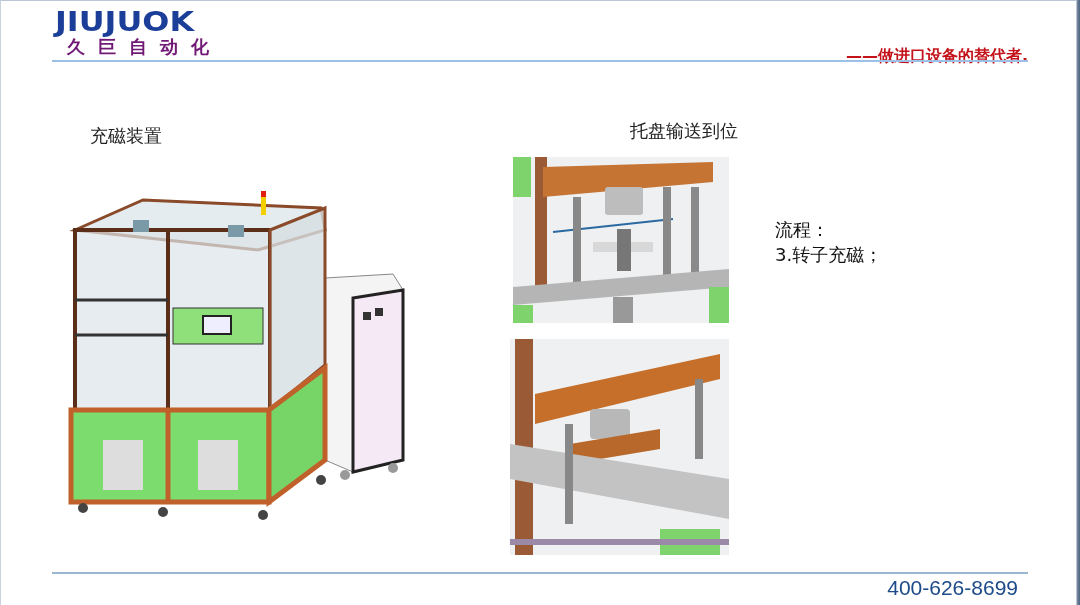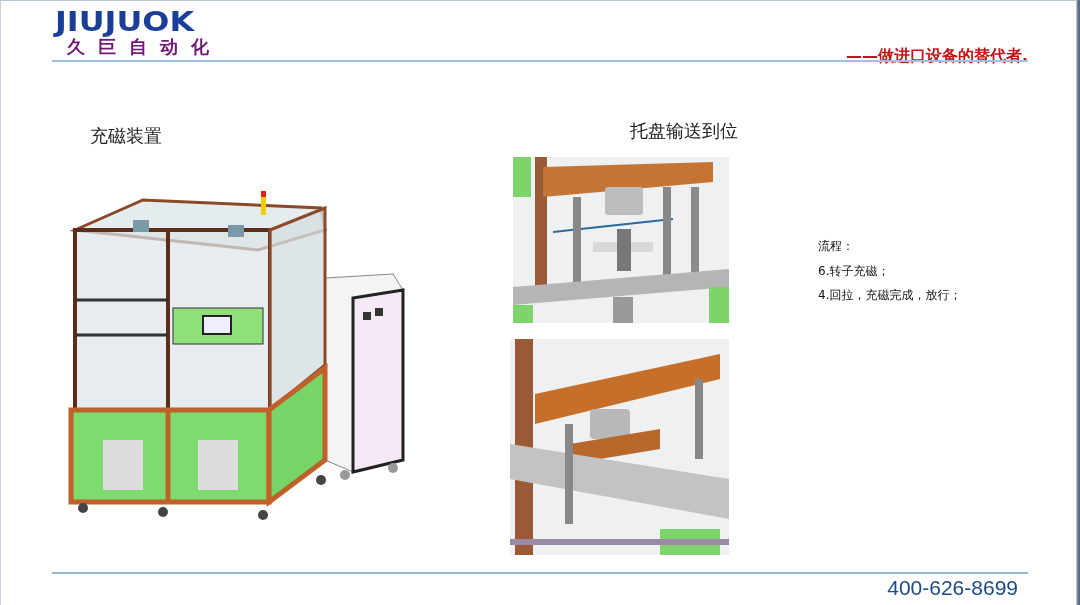--- a/index.html
+++ b/index.html
@@ -41,21 +41,21 @@
       position: absolute; left: 90px; top: 124px; font-size: 18px; color: #222;
     }
     .h-right {
       position: absolute; left: 630px; top: 119px; font-size: 18px; color: #222;
     }
     
     .img-main { position: absolute; left: 63px; top: 190px; width: 350px; height: 335px; }
     .img-top { position: absolute; left: 513px; top: 157px; width: 216px; height: 166px; background: #e8ecef; overflow: hidden; }
     .img-bot { position: absolute; left: 510px; top: 339px; width: 219px; height: 216px; background: #e8ecef; overflow: hidden; }
     
-    .process { position: absolute; left: 818px; top: 218px; font-size: 12px; color: #111; line-height: 24.5px; margin-top: 16px; }
+    .process { position: absolute; left: 775px; top: 218px; font-size: 18px; color: #111; line-height: 24.5px; }
     .process div { white-space: nowrap; }
     
     .footer-line {
       position: absolute; left: 52px; top: 572px; width: 976px; height: 2px;
       background: #9cb5cf;
     }
     .phone {
       position: absolute; right: 62px; top: 576px; font-size: 21px; font-weight: normal;
       color: #1d4a88; font-family: "Liberation Sans", sans-serif;
     }
@@ -135,18 +135,17 @@
   <polygon points="60,105 150,90 150,110 60,125" fill="#b8682a"></polygon>
   <polygon points="0,105 219,140 219,180 0,140" fill="#c3c3c3"></polygon>
   <rect x="55" y="85" width="8" height="100" fill="#888"></rect>
     <rect x="185" y="40" width="8" height="80" fill="#888"></rect>
   <rect x="150" y="190" width="60" height="26" fill="#7ed36c"></rect>
   <rect x="0" y="200" width="219" height="6" fill="#9a8aa8"></rect>
 </svg>
 
 <div class="process">
   <div>流程：</div>
-  <div>6.转子充磁；</div>
-  <div>4.回拉，充磁完成，放行；</div>
+  <div>3.转子充磁；</div>
 </div>
 
 <div class="footer-line"></div>
 <div class="phone">400-626-8699</div>
 
 </body></html>

